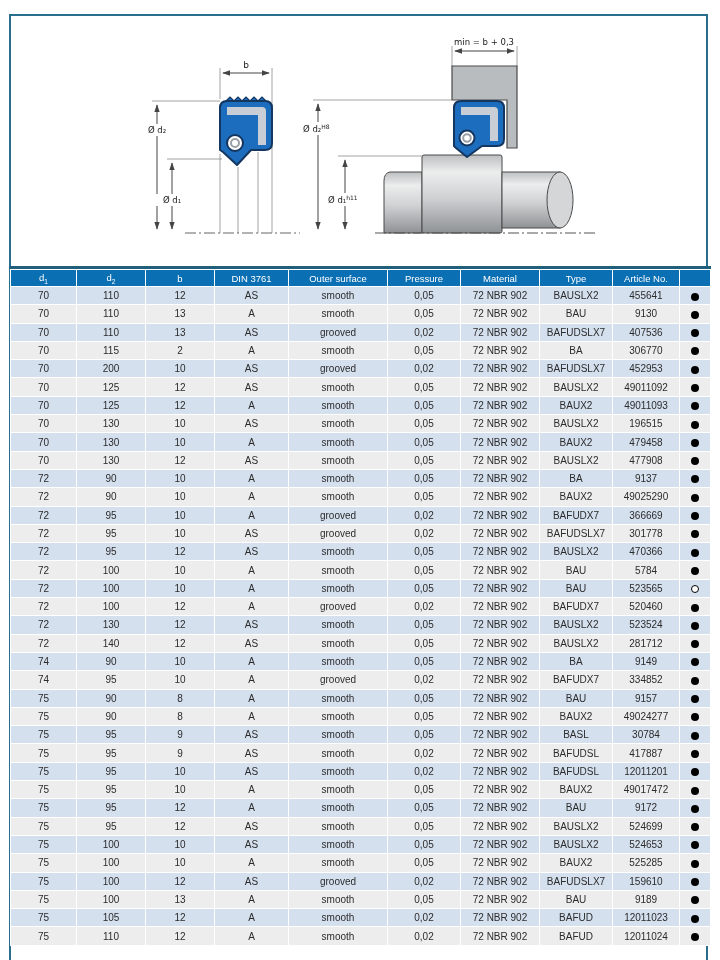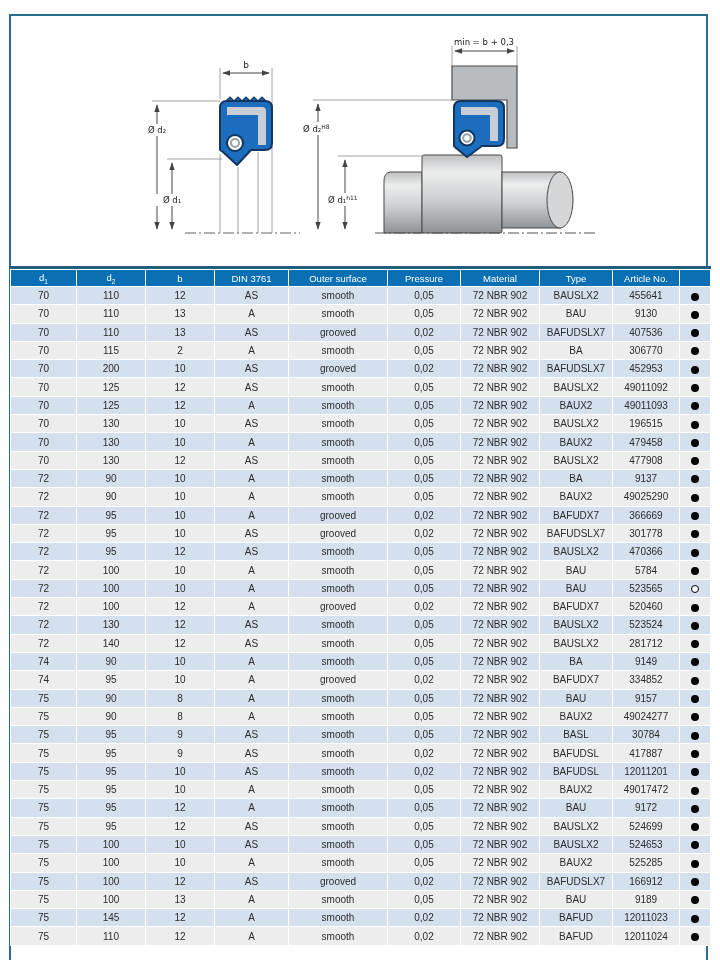--- a/index.html
+++ b/index.html
@@ -538,38 +538,38 @@
       </tr>
       <tr class="row-blue">
         <td>75</td>
         <td>100</td>
         <td>12</td>
         <td>AS</td>
         <td>grooved</td>
         <td>0,02</td>
         <td>72 NBR 902</td>
         <td>BAFUDSLX7</td>
-        <td>166912</td>
+        <td>159610</td>
         <td><span class="dot filled"></span></td>
       </tr>
       <tr class="row-gray">
         <td>75</td>
         <td>100</td>
         <td>13</td>
         <td>A</td>
         <td>smooth</td>
         <td>0,05</td>
         <td>72 NBR 902</td>
         <td>BAU</td>
         <td>9189</td>
         <td><span class="dot filled"></span></td>
       </tr>
       <tr class="row-blue">
         <td>75</td>
-        <td>145</td>
+        <td>105</td>
         <td>12</td>
         <td>A</td>
         <td>smooth</td>
         <td>0,02</td>
         <td>72 NBR 902</td>
         <td>BAFUD</td>
         <td>12011023</td>
         <td><span class="dot filled"></span></td>
       </tr>
       <tr class="row-gray">

